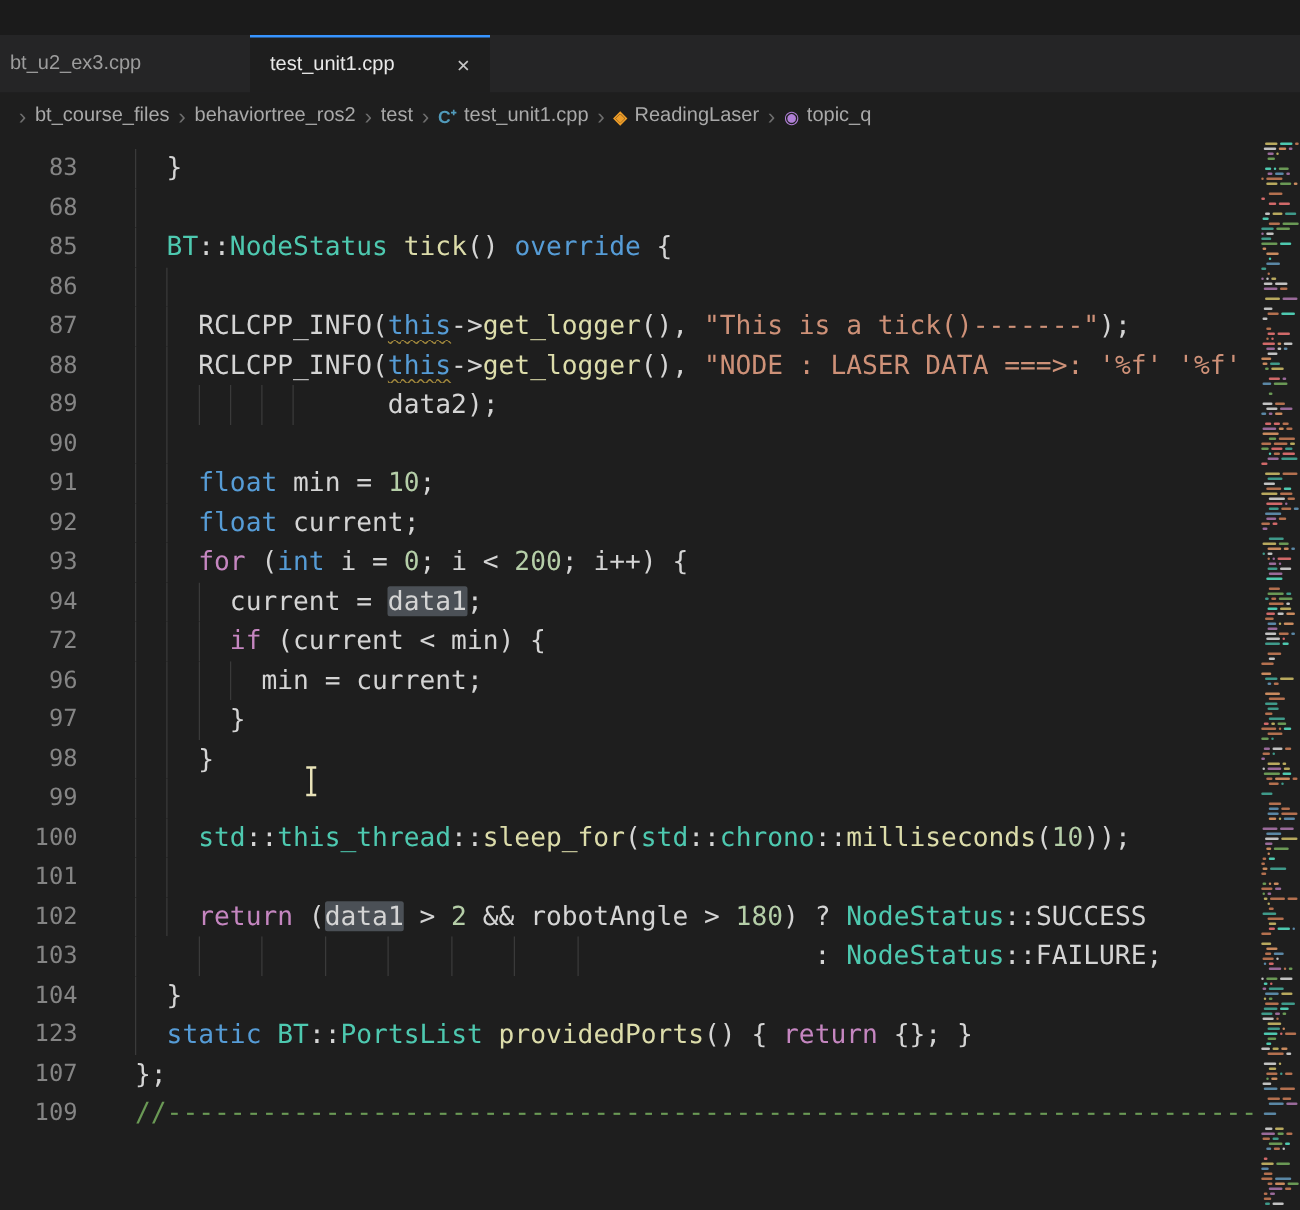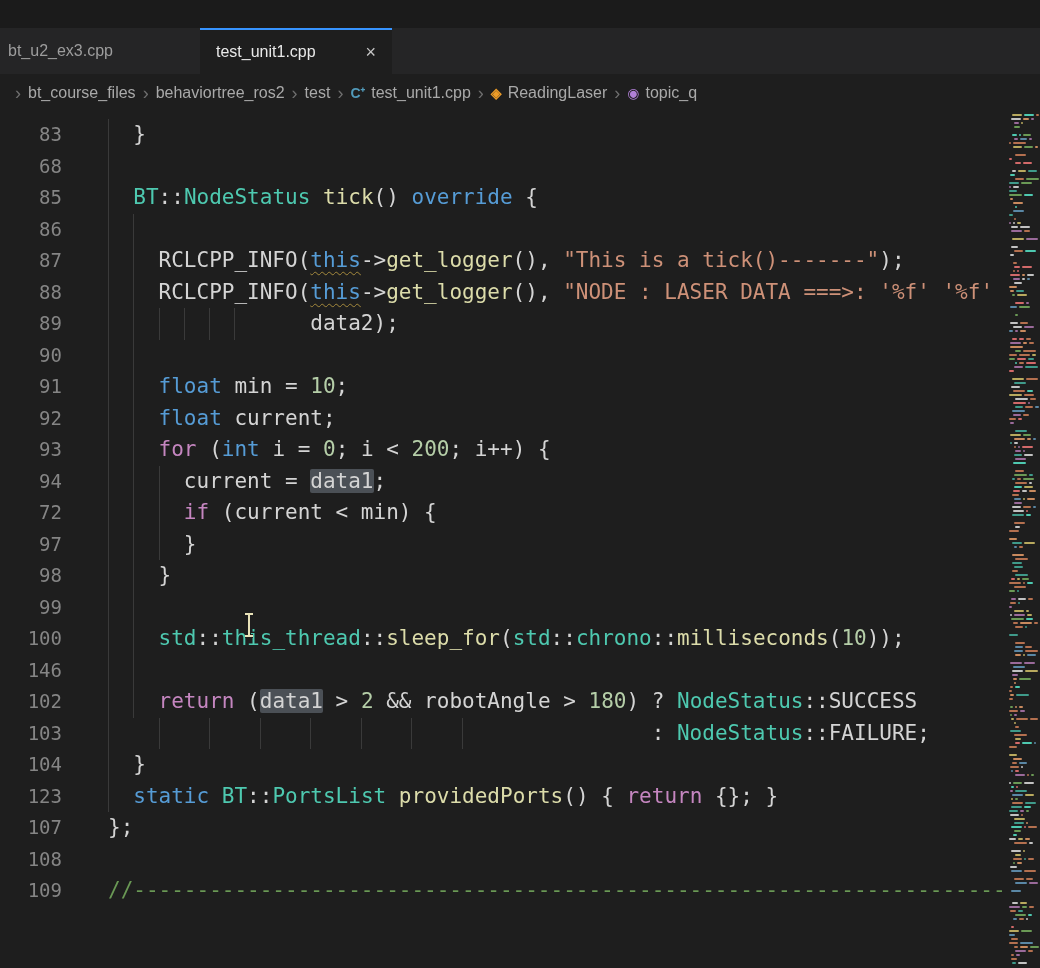--- a/index.html
+++ b/index.html
@@ -168,37 +168,41 @@
         </div>
         <div class="line">
           <span class="ln">94</span>
           <div class="code"><div class="guide" style="left: calc(0ch + 18px);"></div><div class="guide" style="left: calc(2ch + 18px);"></div><div class="guide" style="left: calc(4ch + 18px);"></div><span style="color: rgb(212, 212, 212);">      current = </span><span class="word-hl" style="color: rgb(212, 212, 212);">data1</span><span style="color: rgb(212, 212, 212);">;</span></div>
         </div>
         <div class="line">
           <span class="ln">72</span>
           <div class="code"><div class="guide" style="left: calc(0ch + 18px);"></div><div class="guide" style="left: calc(2ch + 18px);"></div><div class="guide" style="left: calc(4ch + 18px);"></div><span style="color: rgb(212, 212, 212);">      </span><span style="color: rgb(197, 134, 192);">if</span><span style="color: rgb(212, 212, 212);"> (current &lt; min) {</span></div>
         </div>
         <div class="line">
+          <span class="ln">96</span>
+          <div class="code"><div class="guide" style="left: calc(0ch + 18px);"></div><div class="guide" style="left: calc(2ch + 18px);"></div><div class="guide" style="left: calc(4ch + 18px);"></div><div class="guide" style="left: calc(6ch + 18px);"></div><span style="color: rgb(212, 212, 212);">        min = current;</span></div>
+        </div>
+        <div class="line">
           <span class="ln">97</span>
           <div class="code"><div class="guide" style="left: calc(0ch + 18px);"></div><div class="guide" style="left: calc(2ch + 18px);"></div><div class="guide" style="left: calc(4ch + 18px);"></div><span style="color: rgb(212, 212, 212);">      }</span></div>
         </div>
         <div class="line">
           <span class="ln">98</span>
           <div class="code"><div class="guide" style="left: calc(0ch + 18px);"></div><div class="guide" style="left: calc(2ch + 18px);"></div><span style="color: rgb(212, 212, 212);">    }</span></div>
         </div>
         <div class="line">
           <span class="ln">99</span>
           <div class="code"><div class="guide" style="left: calc(0ch + 18px);"></div><div class="guide" style="left: calc(2ch + 18px);"></div></div>
         </div>
         <div class="line">
           <span class="ln">100</span>
           <div class="code"><div class="guide" style="left: calc(0ch + 18px);"></div><div class="guide" style="left: calc(2ch + 18px);"></div><span style="color: rgb(212, 212, 212);">    </span><span style="color: rgb(78, 201, 176);">std</span><span style="color: rgb(212, 212, 212);">::</span><span style="color: rgb(78, 201, 176);">this_thread</span><span style="color: rgb(212, 212, 212);">::</span><span style="color: rgb(220, 220, 170);">sleep_for</span><span style="color: rgb(212, 212, 212);">(</span><span style="color: rgb(78, 201, 176);">std</span><span style="color: rgb(212, 212, 212);">::</span><span style="color: rgb(78, 201, 176);">chrono</span><span style="color: rgb(212, 212, 212);">::</span><span style="color: rgb(220, 220, 170);">milliseconds</span><span style="color: rgb(212, 212, 212);">(</span><span style="color: rgb(181, 206, 168);">10</span><span style="color: rgb(212, 212, 212);">));</span></div>
         </div>
         <div class="line">
-          <span class="ln">146</span>
+          <span class="ln">101</span>
           <div class="code"><div class="guide" style="left: calc(0ch + 18px);"></div><div class="guide" style="left: calc(2ch + 18px);"></div></div>
         </div>
         <div class="line">
           <span class="ln">102</span>
           <div class="code"><div class="guide" style="left: calc(0ch + 18px);"></div><div class="guide" style="left: calc(2ch + 18px);"></div><span style="color: rgb(212, 212, 212);">    </span><span style="color: rgb(197, 134, 192);">return</span><span style="color: rgb(212, 212, 212);"> (</span><span class="word-hl" style="color: rgb(212, 212, 212);">data1</span><span style="color: rgb(212, 212, 212);"> &gt; </span><span style="color: rgb(181, 206, 168);">2</span><span style="color: rgb(212, 212, 212);"> &amp;&amp; robotAngle &gt; </span><span style="color: rgb(181, 206, 168);">180</span><span style="color: rgb(212, 212, 212);">) ? </span><span style="color: rgb(78, 201, 176);">NodeStatus</span><span style="color: rgb(212, 212, 212);">::SUCCESS</span></div>
         </div>
         <div class="line">
           <span class="ln">103</span>
           <div class="code"><div class="guide" style="left: calc(0ch + 18px);"></div><div class="guide" style="left: calc(4ch + 18px);"></div><div class="guide" style="left: calc(8ch + 18px);"></div><div class="guide" style="left: calc(12ch + 18px);"></div><div class="guide" style="left: calc(16ch + 18px);"></div><div class="guide" style="left: calc(20ch + 18px);"></div><div class="guide" style="left: calc(24ch + 18px);"></div><div class="guide" style="left: calc(28ch + 18px);"></div><span style="color: rgb(212, 212, 212);">                                           : </span><span style="color: rgb(78, 201, 176);">NodeStatus</span><span style="color: rgb(212, 212, 212);">::FAILURE;</span></div>
         </div>
@@ -206,24 +210,20 @@
           <span class="ln">104</span>
           <div class="code"><div class="guide" style="left: calc(0ch + 18px);"></div><span style="color: rgb(212, 212, 212);">  }</span></div>
         </div>
         <div class="line">
           <span class="ln">123</span>
           <div class="code"><div class="guide" style="left: calc(0ch + 18px);"></div><span style="color: rgb(212, 212, 212);">  </span><span style="color: rgb(86, 156, 214);">static</span><span style="color: rgb(212, 212, 212);"> </span><span style="color: rgb(78, 201, 176);">BT</span><span style="color: rgb(212, 212, 212);">::</span><span style="color: rgb(78, 201, 176);">PortsList</span><span style="color: rgb(212, 212, 212);"> </span><span style="color: rgb(220, 220, 170);">providedPorts</span><span style="color: rgb(212, 212, 212);">() { </span><span style="color: rgb(197, 134, 192);">return</span><span style="color: rgb(212, 212, 212);"> {}; }</span></div>
         </div>
         <div class="line">
           <span class="ln">107</span>
           <div class="code"><span style="color: rgb(212, 212, 212);">};</span></div>
-        </div>
-        <div class="line">
-          <span class="ln">108</span>
-          <div class="code"></div>
         </div>
         <div class="line">
           <span class="ln">109</span>
           <div class="code"><span style="color: rgb(106, 153, 85);">//--------------------------------------------------------------------------</span></div>
         </div>
       </div>
     <div class="minimap" id="minimap">
         <div class="mbar" style="left: 4px; top: 2px; width: 10px; background: rgb(184, 169, 94);"></div>
         <div class="mbar" style="left: 16px; top: 2px; width: 10px; background: rgb(78, 201, 176);"></div>
         <div class="mbar" style="left: 28px; top: 2px; width: 3px; background: rgb(180, 112, 79);"></div>

